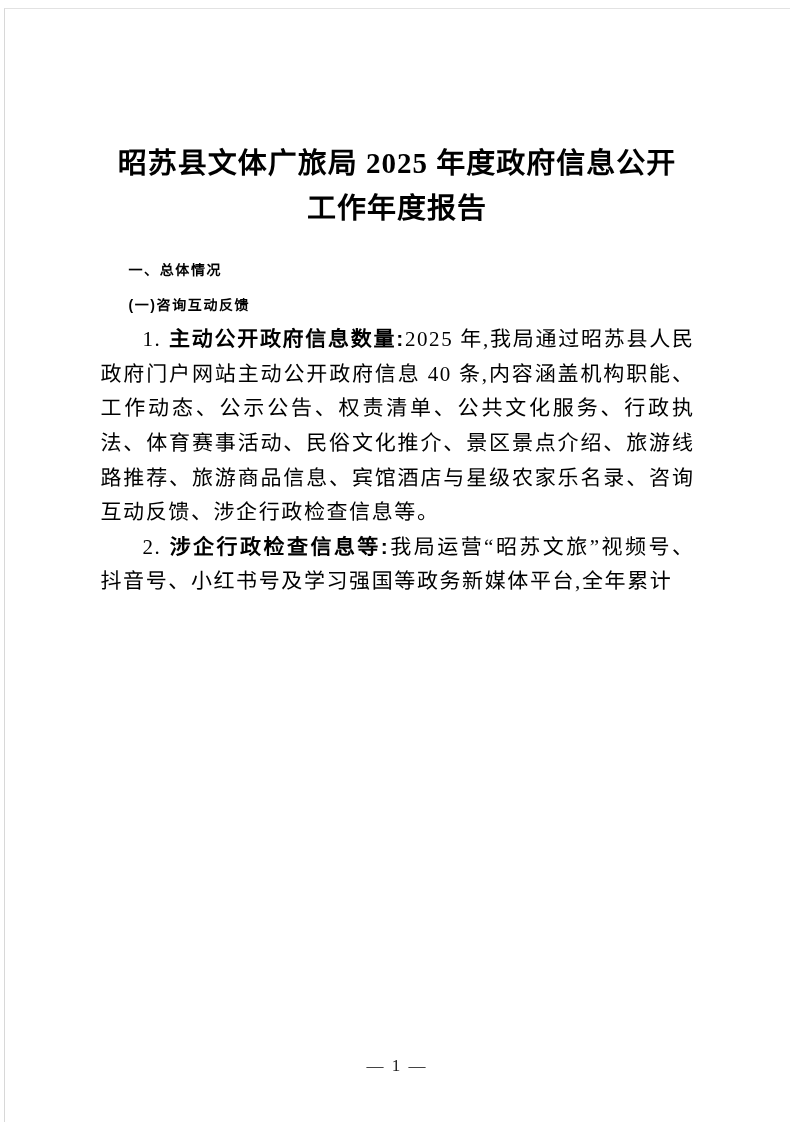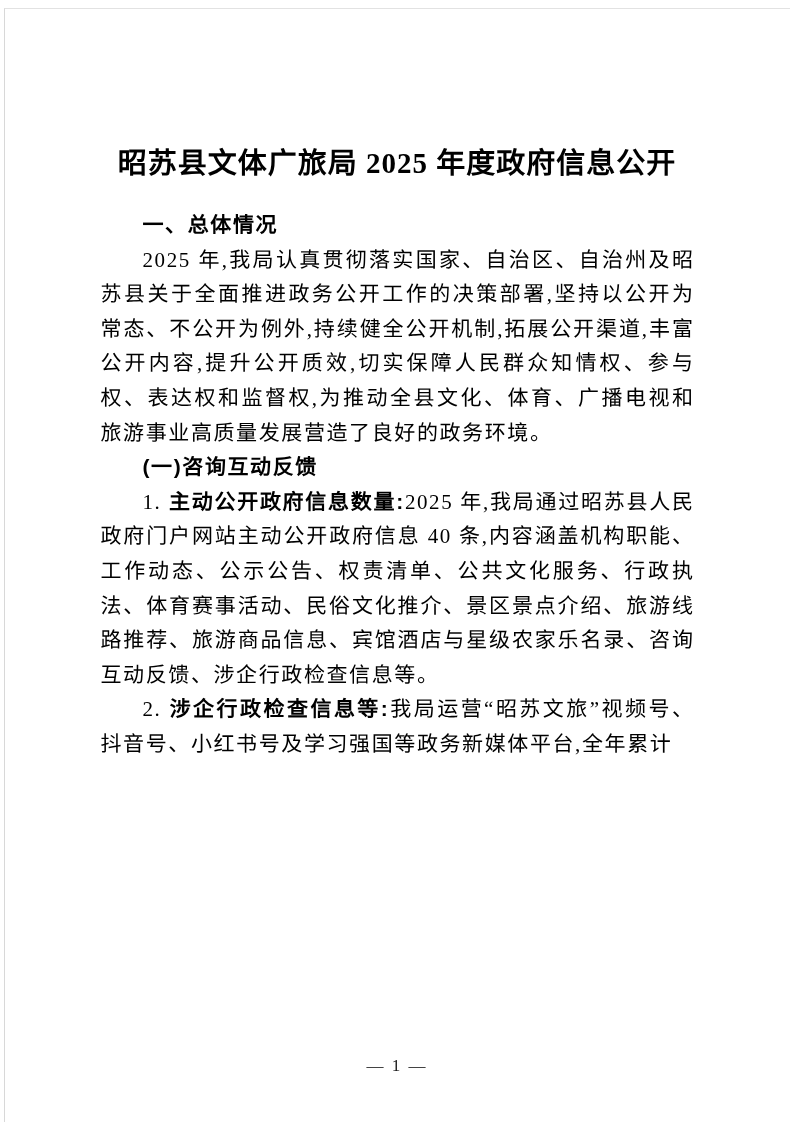--- a/index.html
+++ b/index.html
@@ -37,21 +37,21 @@
     text-align: justify;
     letter-spacing: 1.6px;
   }
   .para {
     margin: 0;
     text-indent: 2em;
   }
   .sec-heading, .sub-heading {
     margin: 0;
     text-indent: 2em;
-    font-size: 21px;
+    font-size: 14px;
     line-height: 34.6px;
     font-weight: 700;
     font-family: "Liberation Sans", "DejaVu Sans", sans-serif;
   }
   .item-num { margin-right: 0.35em; }
   .item-lead {
     font-weight: 700;
     font-family: "Liberation Sans", "DejaVu Sans", sans-serif;
   }
   .footer {
@@ -65,28 +65,28 @@
     color: #1a1a1a;
   }
 </style>
 </head>
 <body>
 
 <div class="page">
 
   <h1 class="doc-title">
     <span class="title-line">昭苏县文体广旅局 2025 年度政府信息公开</span>
+    <span class="title-line">工作年度报告</span>
   </h1>
 
   <div class="content">
 
 
     <h2 class="sec-heading">一、总体情况</h2>
 
-    <p class="para">2025 年,我局认真贯彻落实国家、自治区、自治州及昭苏县关于全面推进政务公开工作的决策部署,坚持以公开为常态、不公开为例外,持续健全公开机制,拓展公开渠道,丰富公开内容,提升公开质效,切实保障人民群众知情权、参与权、表达权和监督权,为推动全县文化、体育、广播电视和旅游事业高质量发展营造了良好的政务环境。</p>
 
     <h3 class="sub-heading">(一)咨询互动反馈</h3>
 
     <p class="para">
       <span class="item-num">1.</span><span class="item-lead">主动公开政府信息数量:</span><span>2025 年,我局通过昭苏县人民政府门户网站主动公开政府信息 40 条,内容涵盖机构职能、工作动态、公示公告、权责清单、公共文化服务、行政执法、体育赛事活动、民俗文化推介、景区景点介绍、旅游线路推荐、旅游商品信息、宾馆酒店与星级农家乐名录、咨询互动反馈、涉企行政检查信息等。</span>
     </p>
 
     <p class="para">
       <span class="item-num">2.</span><span class="item-lead">涉企行政检查信息等:</span><span>我局运营“昭苏文旅”视频号、抖音号、小红书号及学习强国等政务新媒体平台,全年累计</span>
     </p>

